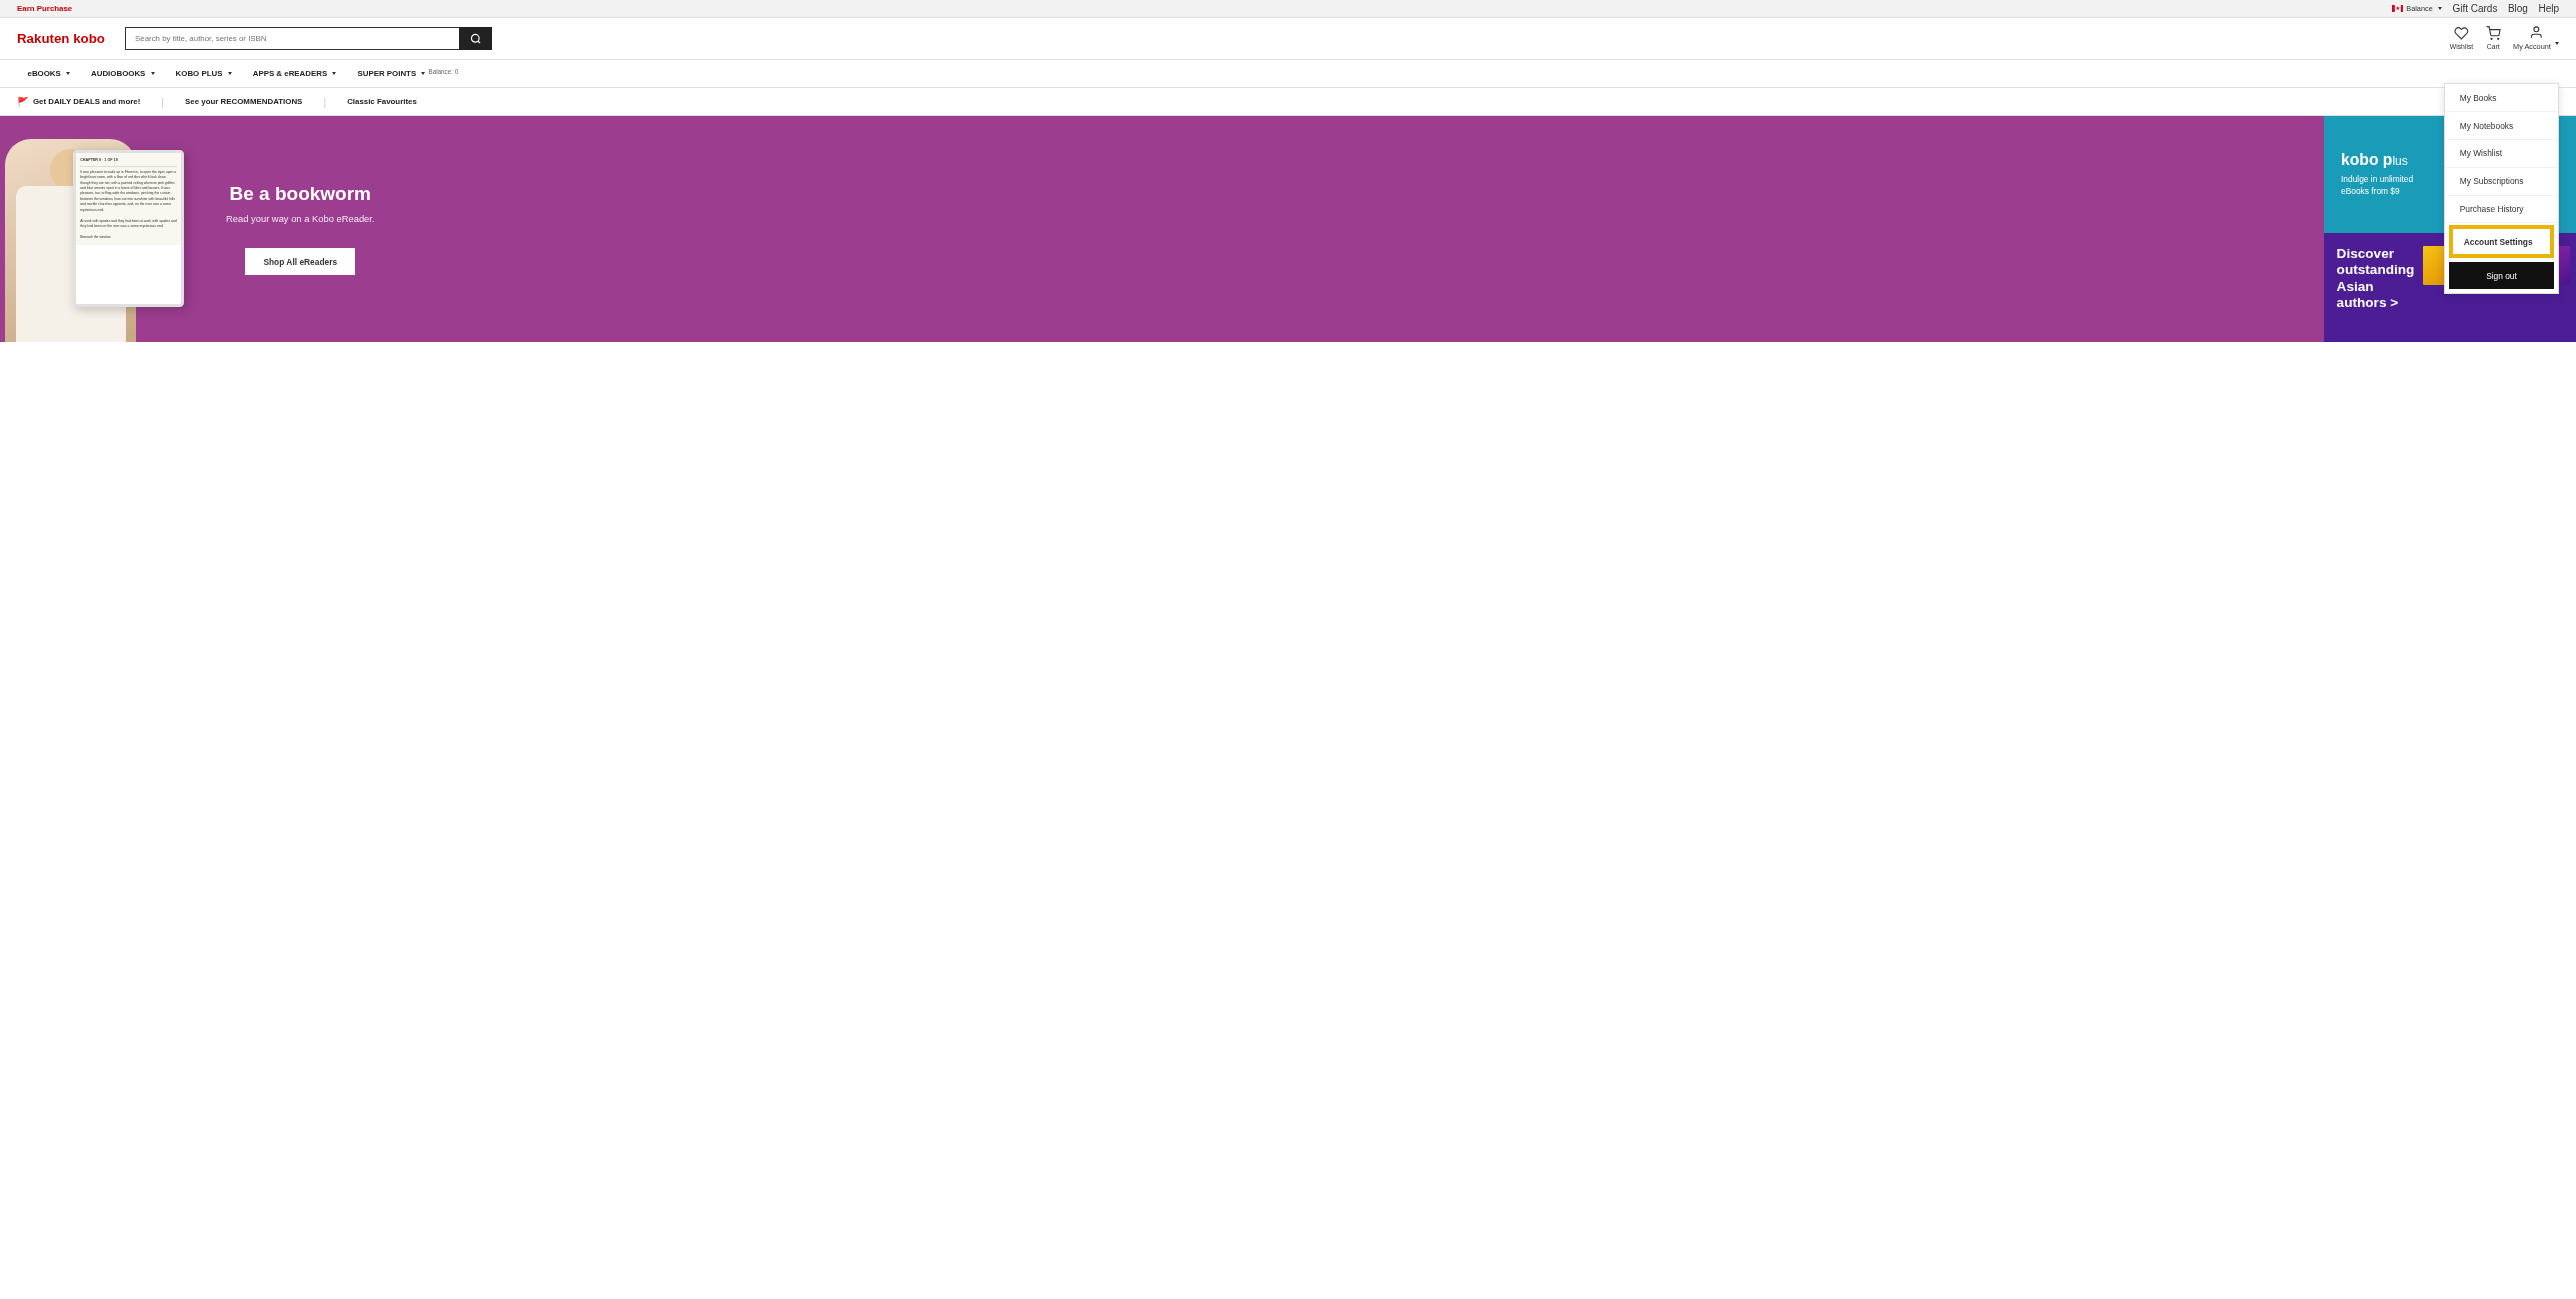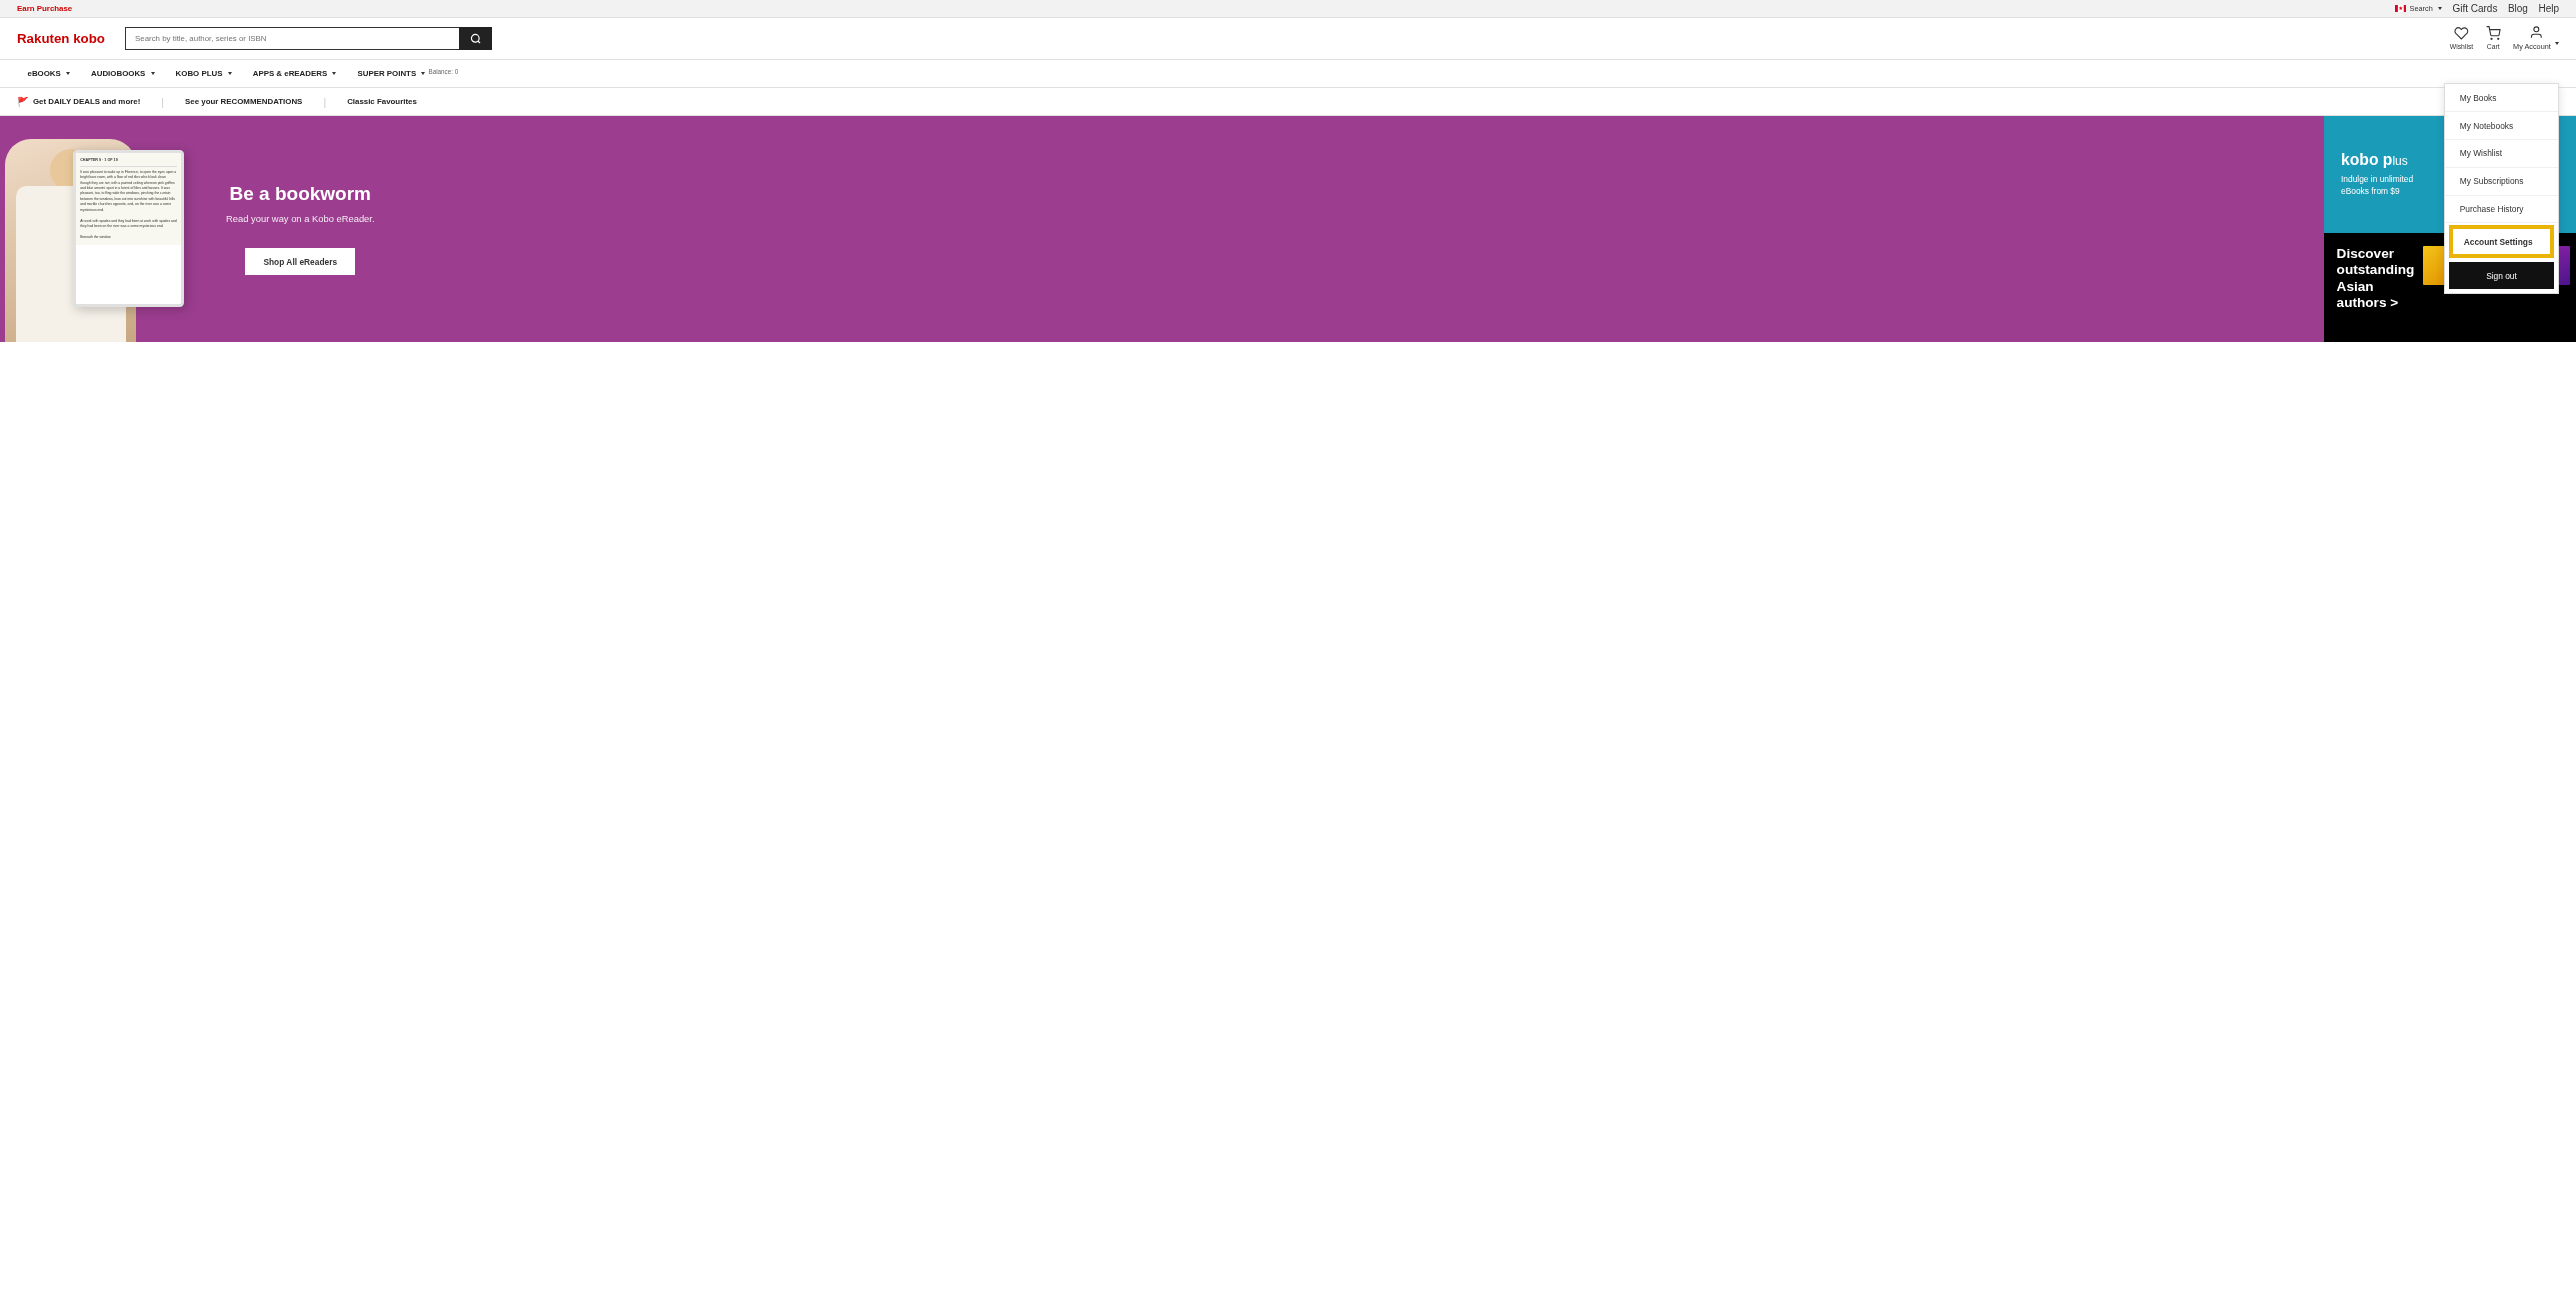--- a/index.html
+++ b/index.html
@@ -286,21 +286,21 @@
     }
     .hero-right-top h2 {
       font-size: 15.7px;
       font-weight: 800;
       color: #fff;
       margin-bottom: 5.2px;
     }
     .hero-right-top h2 span { font-size: 11.5px; font-weight: 400; }
     .hero-right-top p { color: #fff; font-size: 8.4px; line-height: 1.4; }
     .hero-right-bottom {
-      background: #000000;
+      background: #4c1d95;
       flex: 1;
       padding: 12.6px;
       display: flex;
       align-items: flex-start;
       gap: 8.4px;
     }
     .hero-right-bottom-text h3 {
       font-size: 13.6px;
       font-weight: 800;
       color: #fff;
@@ -343,21 +343,21 @@
   <div class="top-bar-right">
     <div class="lang-selector">
 
       <svg width="11.5" height="7.3" viewBox="0 0 22 14">
         <rect width="22" height="14" fill="#D80621"></rect>
         <rect x="5" width="12" height="14" fill="white"></rect>
         <rect x="0" width="5" height="14" fill="#D80621"></rect>
         <rect x="17" width="5" height="14" fill="#D80621"></rect>
         <polygon points="11,2 12,5 15,5 12.5,7 13.5,10 11,8 8.5,10 9.5,7 7,5 10,5" fill="#D80621"></polygon>
       </svg>
-      <span>Search</span>
+      <span>Balance</span>
       <span class="chevron-down"></span>
     </div>
     <a href="#">Gift Cards</a>
     <a href="#">Blog</a>
     <a href="#">Help</a>
   </div>
 </div>
 
 <div class="header">
   <a href="#" class="logo">

